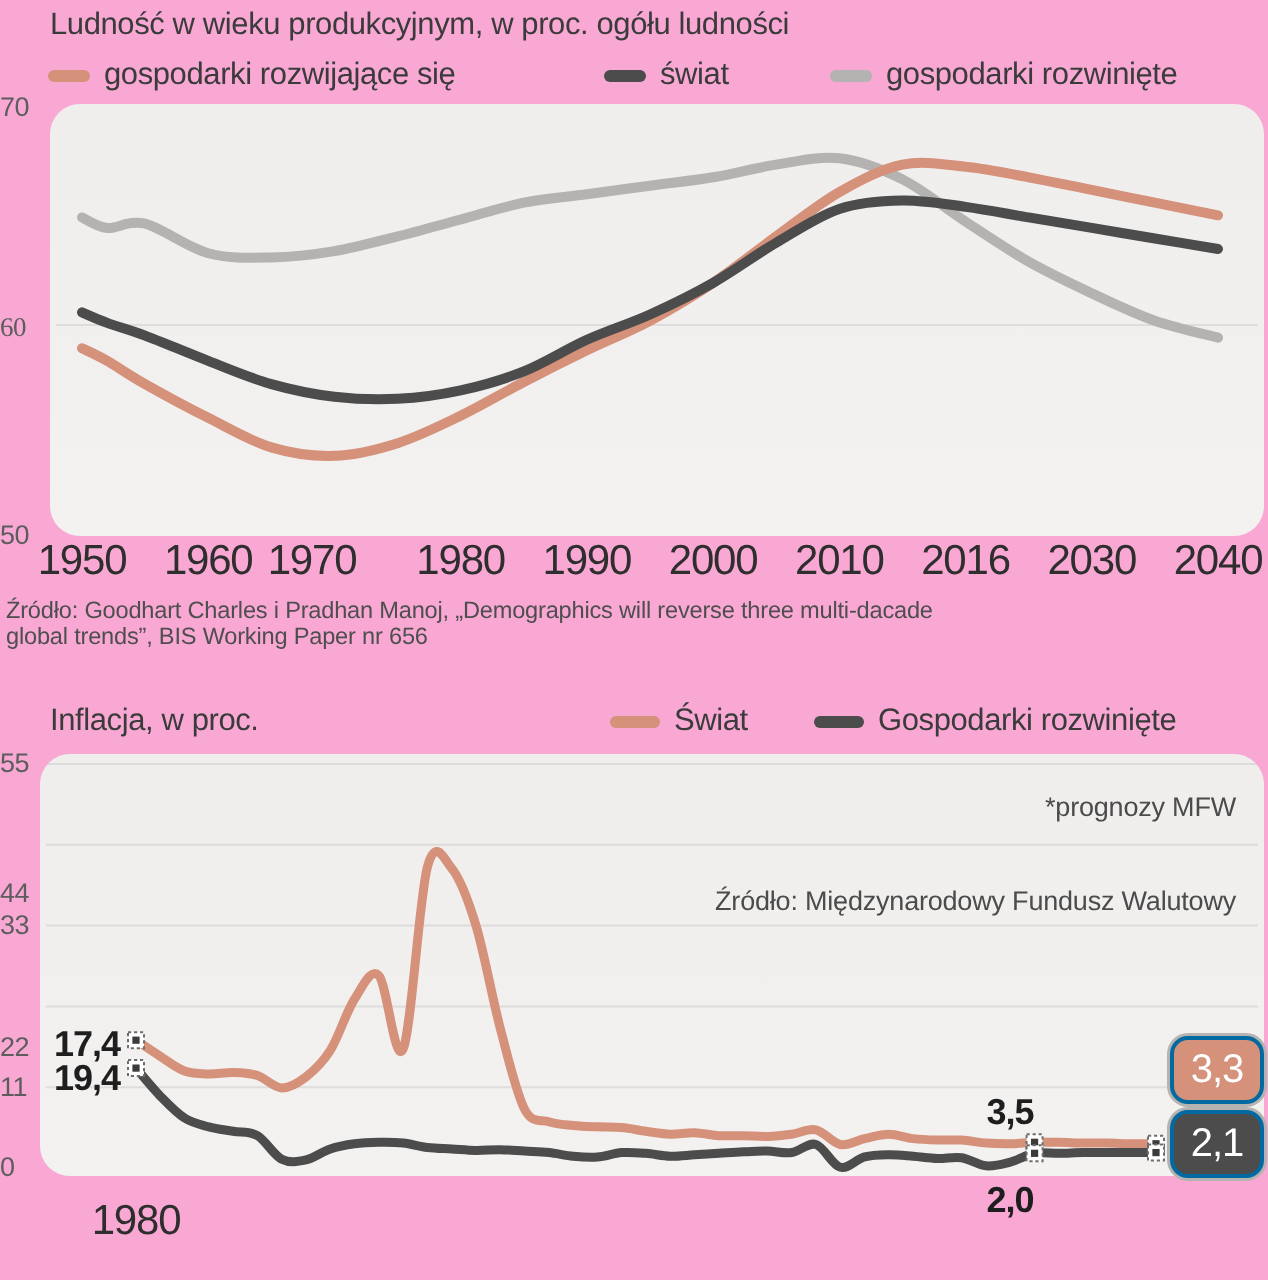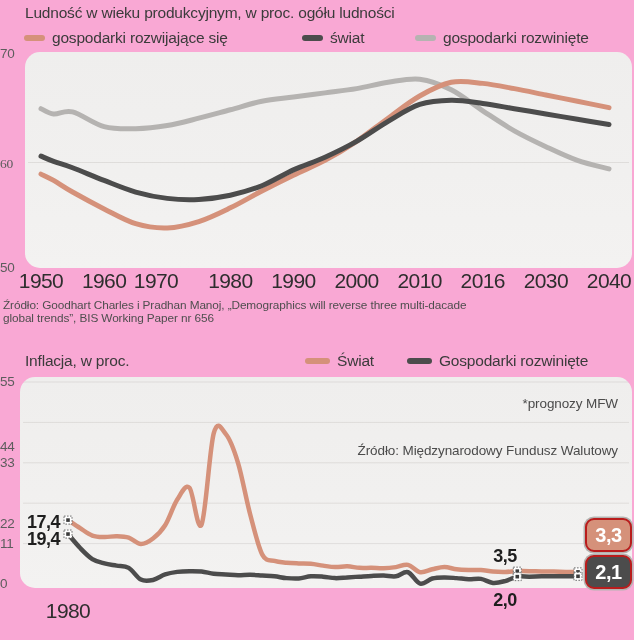--- a/index.html
+++ b/index.html
@@ -12,22 +12,22 @@
   .sw{display:inline-block;height:6px;border-radius:3px;background:#999;}
   .sw1{width:21px;} .sw2{width:25px;}
   .plot{border-radius:15px;background:linear-gradient(180deg,#efeeed 0%,#f1f0ef 55%,#f3f2f1 100%);}
   .ytick{font-size:13.5px;color:#5d5d5d;text-align:left;letter-spacing:-0.3px;}
   .xtick-big{font-size:21px;color:#2e2e2e;letter-spacing:-0.6px;text-align:center;white-space:nowrap;}
   .xt{position:absolute;top:0;width:56px;text-align:center;font-size:21px;color:#2e2e2e;letter-spacing:-0.6px;}
   .source{font-size:11.8px;line-height:13.5px;color:#4e4e4e;letter-spacing:-0.1px;white-space:nowrap;}
   .note{font-size:13.5px;color:#4b4b4b;letter-spacing:-0.1px;text-align:right;white-space:nowrap;}
   .vlabel{font-weight:bold;font-size:18px;color:#1e1e1e;letter-spacing:-0.5px;white-space:nowrap;}
   .badge{width:47px;height:34px;border-radius:9px;display:flex;align-items:center;justify-content:center;
-         color:#fff;font-weight:bold;font-size:20px;letter-spacing:-0.5px;
-         border:2px solid #b91c1c;box-shadow:0 0 0 1.5px #b5b3b1;box-sizing:border-box;}
+         color:#fff;font-weight:normal;font-size:20px;letter-spacing:-0.5px;
+         border:2px solid #0369a1;box-shadow:0 0 0 1.5px #b5b3b1;box-sizing:border-box;}
   .ra{text-align:right;}
 </style>
 </head>
 <body>
 
 <div class="stage">
 
   <div class="abs chart-title" style="left:25px;top:4px;">Ludność w wieku produkcyjnym, w proc. ogółu ludności</div>
 
   <div class="abs legend-item" style="left:24px;top:29px;align-items:center;">

